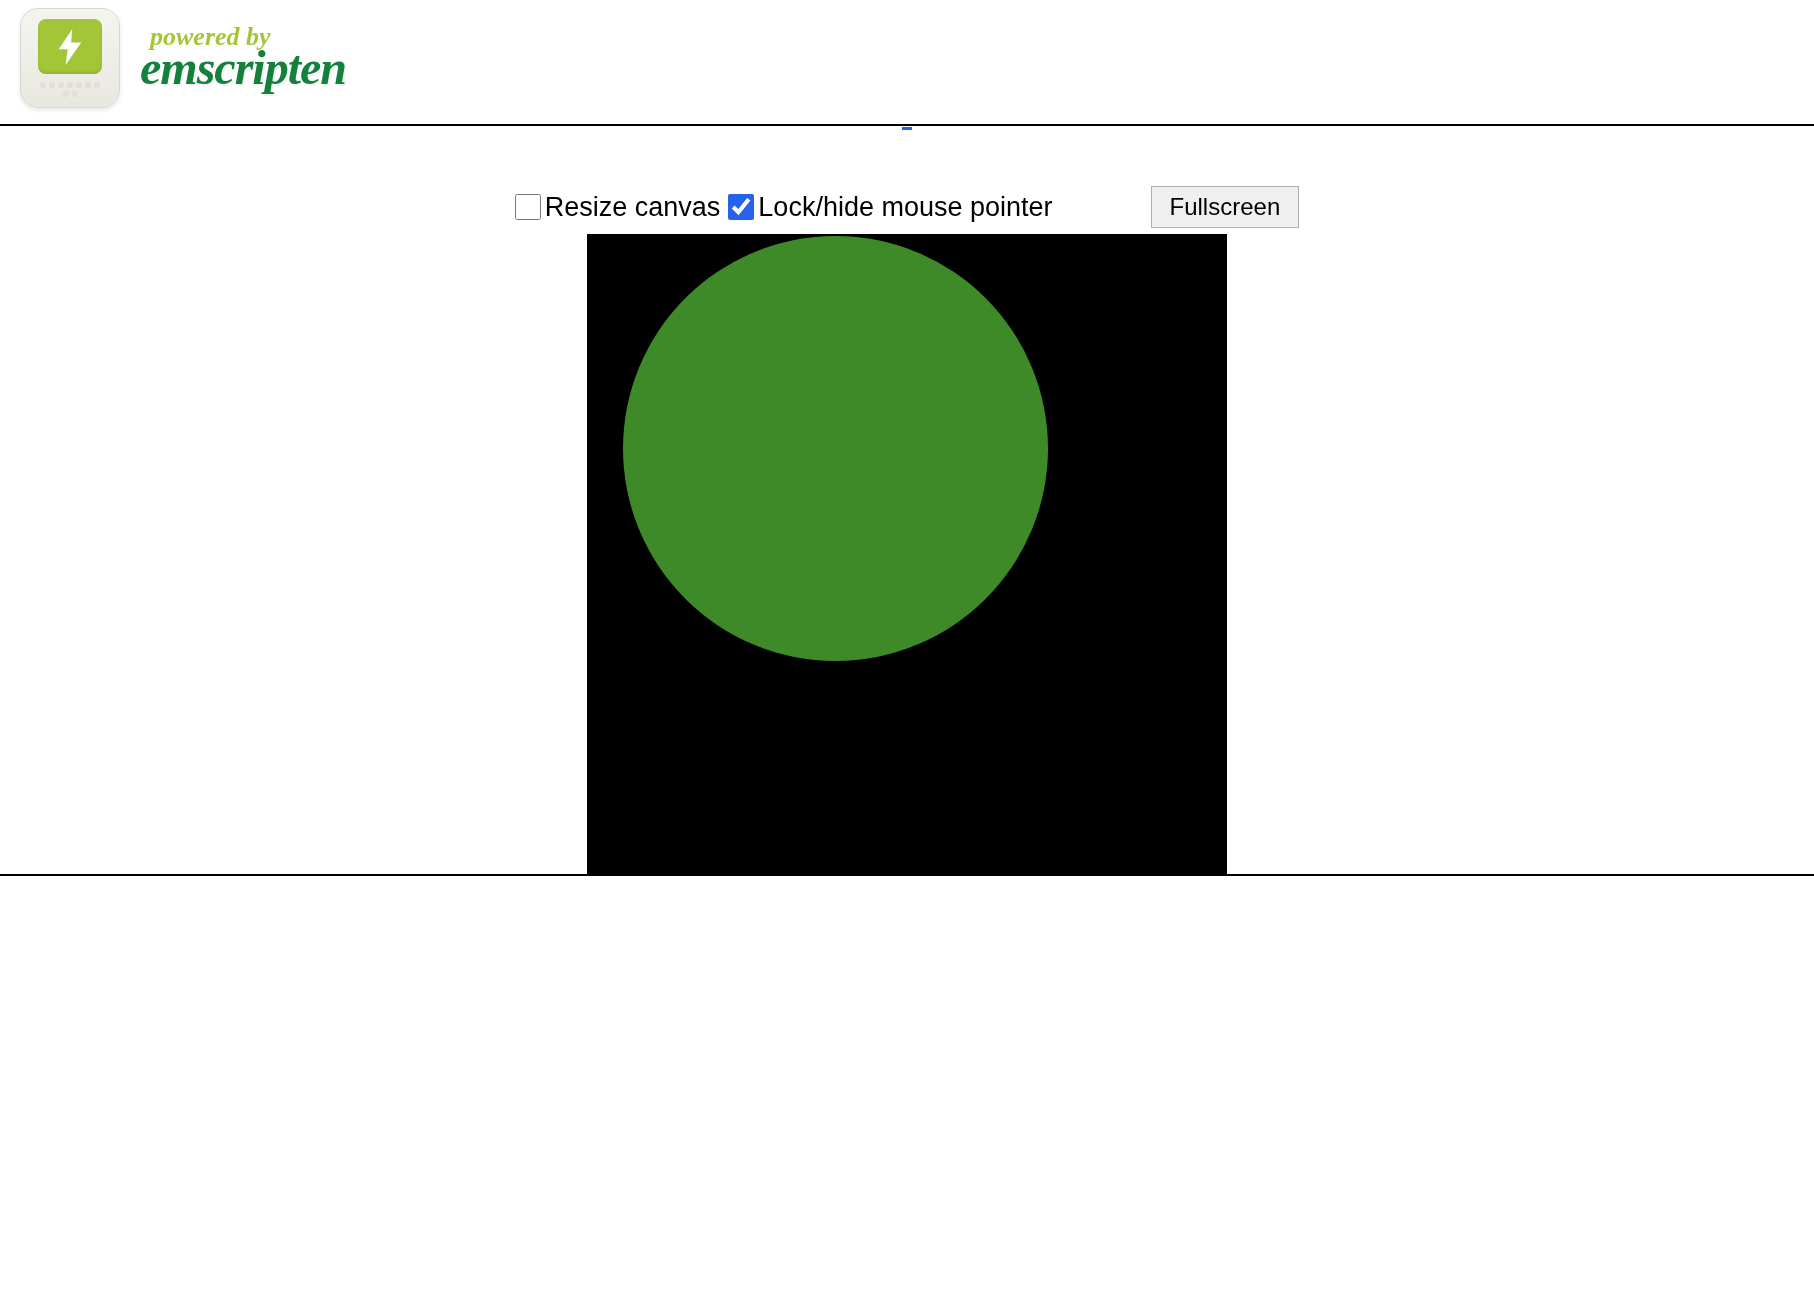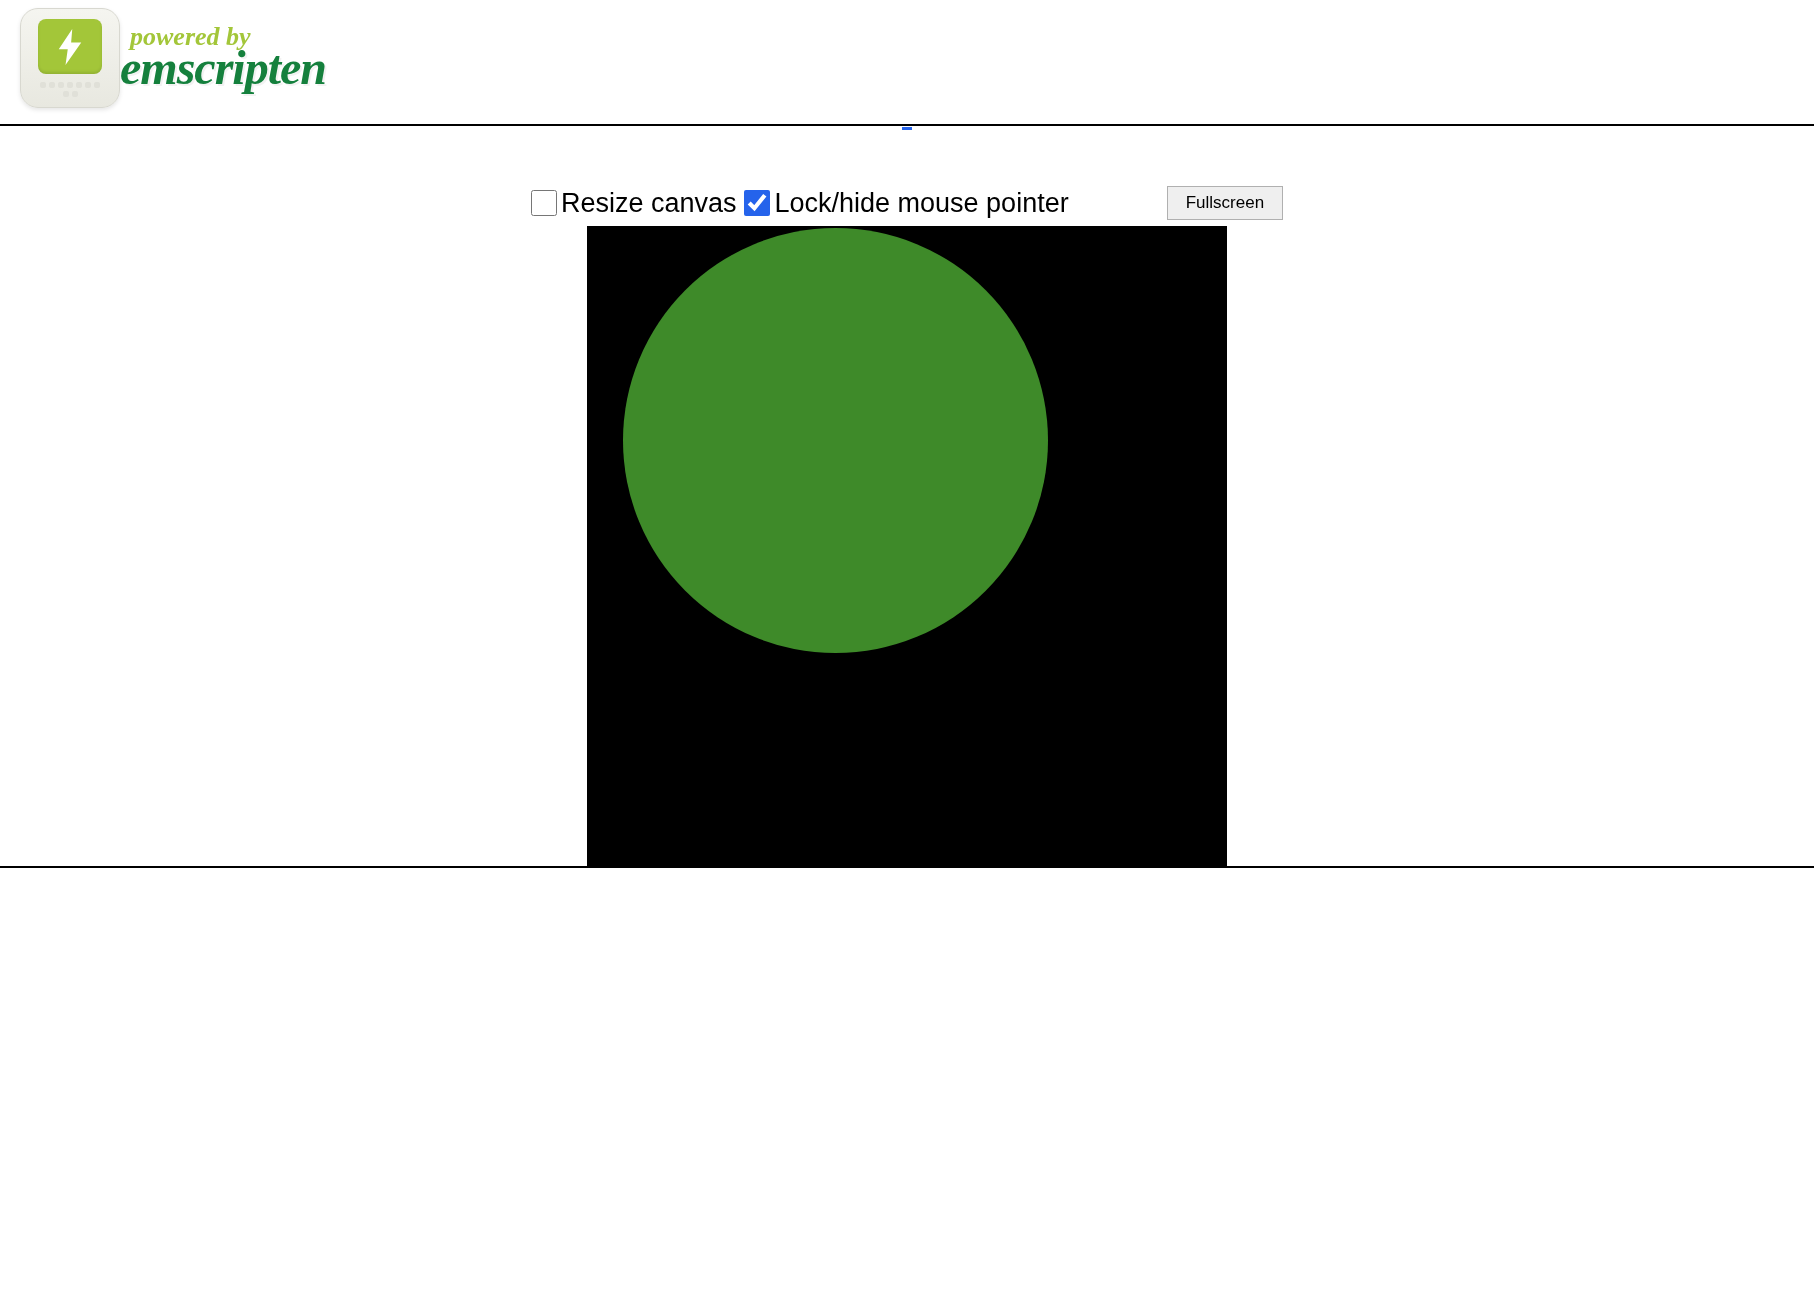--- a/index.html
+++ b/index.html
@@ -8,20 +8,21 @@
     body {
       margin: 0;
       padding: 0;
       font-family: Arial, Helvetica, sans-serif;
       background: #ffffff;
     }
     .header {
       display: flex;
       align-items: center;
       padding: 8px 20px;
+      gap: 20px;
     }
     .logo-icon {
       width: 100px;
       height: 100px;
       border-radius: 18px;
       background: linear-gradient(to bottom, #f5f5f0 0%, #e8e8e0 100%);
       border: 1px solid #d8d8d0;
       box-shadow: 0 2px 4px rgba(0,0,0,0.1);
       display: flex;
       flex-direction: column;
@@ -119,21 +120,21 @@
     .controls-row label {
       margin-right: 8px;
       display: inline-flex;
       align-items: center;
       font-family: 'Helvetica Neue', Arial, sans-serif;
     }
     .fullscreen-btn {
       background: #efefef;
       border: 1px solid #b0b0b0;
       padding: 6px 18px;
-      font-size: 17px;
+      font-size: 24px;
       font-family: Arial, sans-serif;
       cursor: pointer;
       margin-left: 50px;
     }
     .canvas-area {
       display: flex;
       justify-content: center;
       padding: 0;
       margin: 0;
     }

